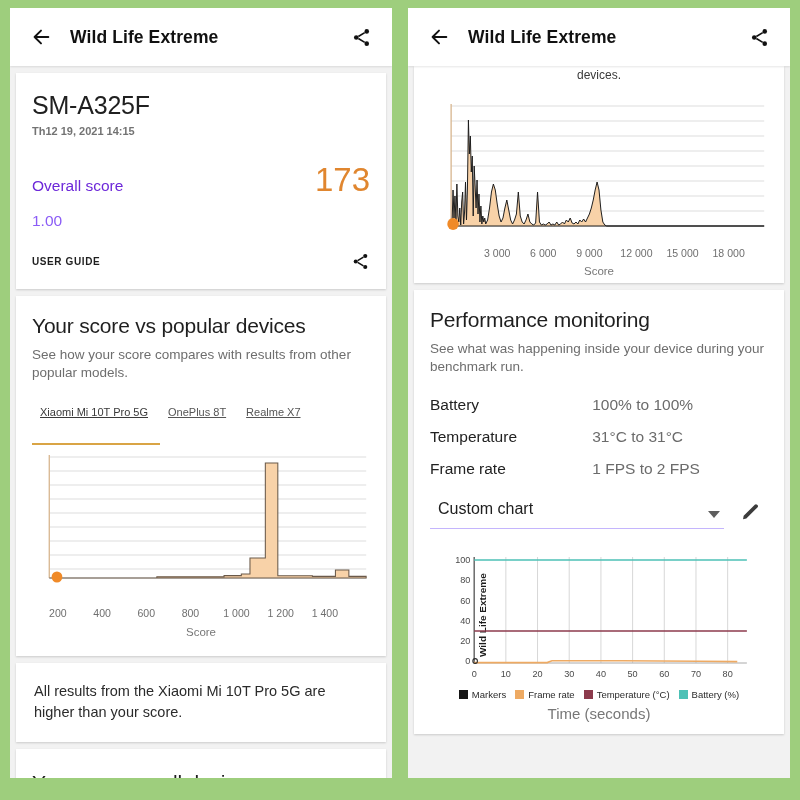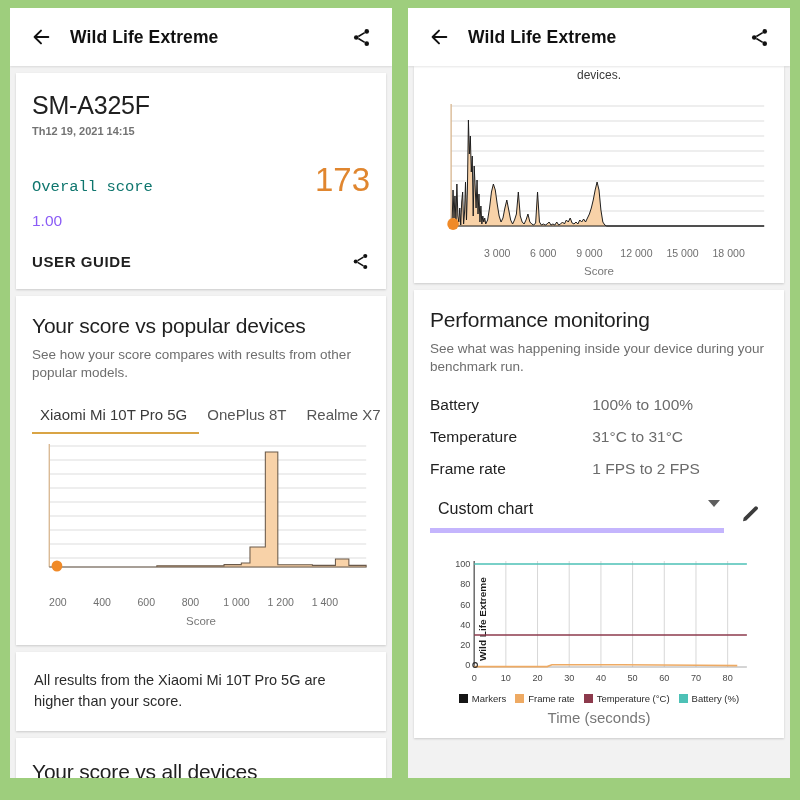--- a/index.html
+++ b/index.html
@@ -59,61 +59,62 @@
     box-shadow: 0 1px 2px rgba(0,0,0,0.16);
     padding: 18px 16px;
   }
   .card.tight { padding: 14px 16px 6px 16px; }
 
   
   .device-name { font-size: 25px; color: #202020; font-weight: 400; letter-spacing: -0.2px; }
   .device-date { font-size: 11px; color: #737373; margin-top: 5px; font-weight: bold; }
   .kv { display: flex; align-items: baseline; justify-content: space-between; }
   .kv-overall { margin-top: 26px; }
-  .kv-label { font-size: 15.5px; color: #0f766e; font-family: Liberation Mono, monospace; }
+  .kv-label { font-size: 15.5px; color: #6d28d9; }
   .kv-label i { font-style: italic; }
   .score-big { font-size: 33px; color: #e0862f; font-weight: 400; line-height: 1; }
   .kv-fps { margin-top: 16px; }
   .kv-value { font-size: 15.5px; color: #8b5cf6; }
   .guide-row { display: flex; align-items: center; justify-content: space-between; margin-top: 22px; }
-  .guide-label { font-size: 15px; font-weight: bold; color: #1f1f1f; letter-spacing: 0.6px; cursor: pointer; }
+  .guide-label { font-size: 10px; font-weight: bold; color: #1f1f1f; letter-spacing: 0.6px; cursor: pointer; }
 
   
   .sec-title { font-size: 21px; color: #1f1f1f; font-weight: 400; letter-spacing: -0.2px; }
   .sec-sub { font-size: 13.5px; color: #6e6e6e; margin-top: 8px; line-height: 1.35; }
 
   
   .tabs { display: flex; margin-top: 18px; gap: 0px; }
   .tab {
-    font-size: 15px; color: #555;
-    padding: 6px 12px 9px 8px;
+    font-size: 11px; color: #555;
+    padding: 6px 12px 25px 8px;
     cursor: pointer; white-space: nowrap;
     border-bottom: 2px solid transparent;
+    text-decoration: underline;
   }
   .tab.active { color: #3a3a3a; border-bottom-color: #d9a445; }
 
   
   .chart-wrap { position: relative; width: 100%; }
   .axis-caption { text-align: center; font-size: 11.5px; color: #777; margin-top: 1px; }
   .note { font-size: 14.5px; color: #2b2b2b; line-height: 1.4; padding: 2px 2px 4px 2px; }
 
   
   .clip-text { font-size: 12px; color: #3a3a3a; text-align:center; margin-top:-4px; }
   .stats { margin-top: 20px; }
   .stat-row { display:flex; justify-content: space-between; align-items: baseline; margin-bottom: 14px; }
   .stat-k { font-size: 15.5px; color: #222; }
   .stat-v { font-size: 15.5px; color: #6b6b6b; }
   .stat-v-wrap { width: 52%; }
 
   .select-row { display:flex; align-items:center; gap: 10px; margin-top: 12px; }
   .select {
     flex: 1 1 auto;
-    border-bottom: 5px solid #c4b5fd;
+    border-bottom: 1px solid #c4b5fd;
     padding: 8px 4px 10px 8px;
-    display:flex; align-items:flex-start;
+    display:flex; align-items:flex-end;
     cursor: pointer;
   }
   .select-val { font-size: 16px; color: #202020; }
   .caret { margin-left:auto; width:0;height:0;border-left:6px solid transparent;border-right:6px solid transparent;border-top:7px solid #5e5e5e; }
   .pencil { width: 34px; height: 34px; display:flex;align-items:center;justify-content:center; cursor:pointer; }
 
   .legend { display:flex; justify-content:center; gap: 9px; margin-top: 2px; flex-wrap: nowrap; }
   .legend-item { display:flex; align-items:center; gap:4px; }
   .legend-sw { width: 9px; height: 9px; display:inline-block; }
   .legend-tx { font-size: 9.5px; color: #2b2b2b; white-space: nowrap; }

